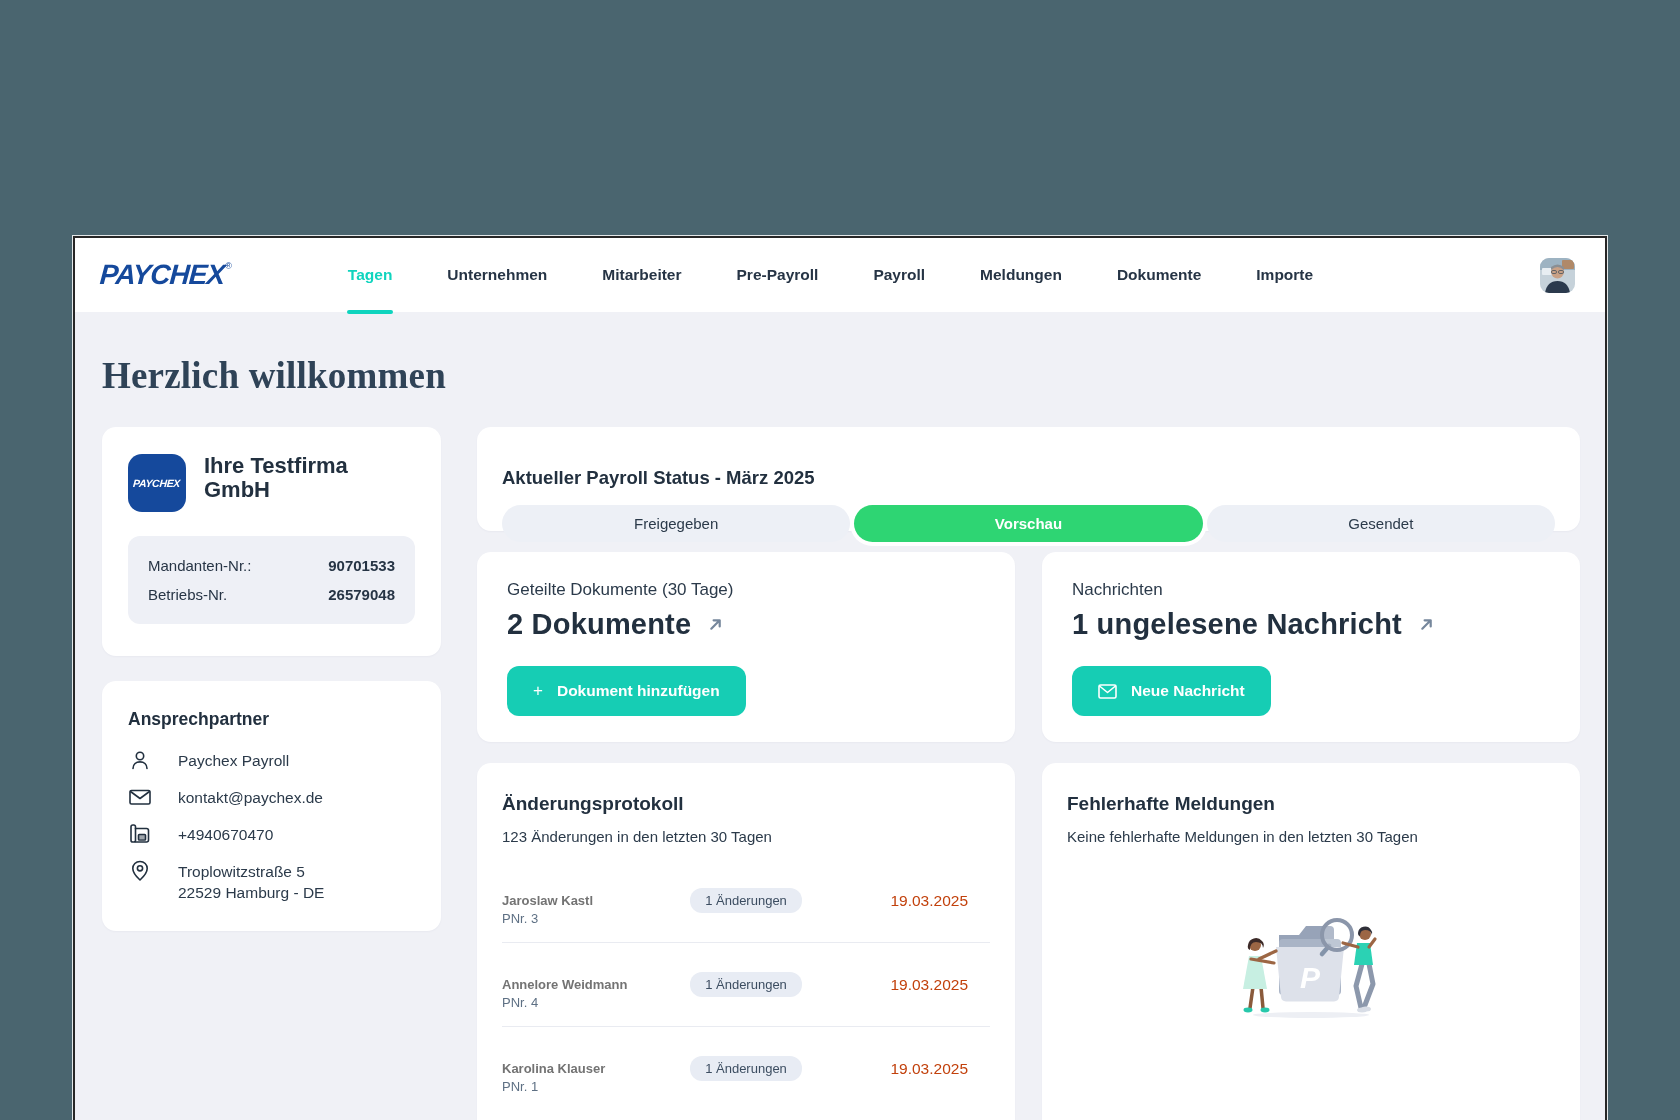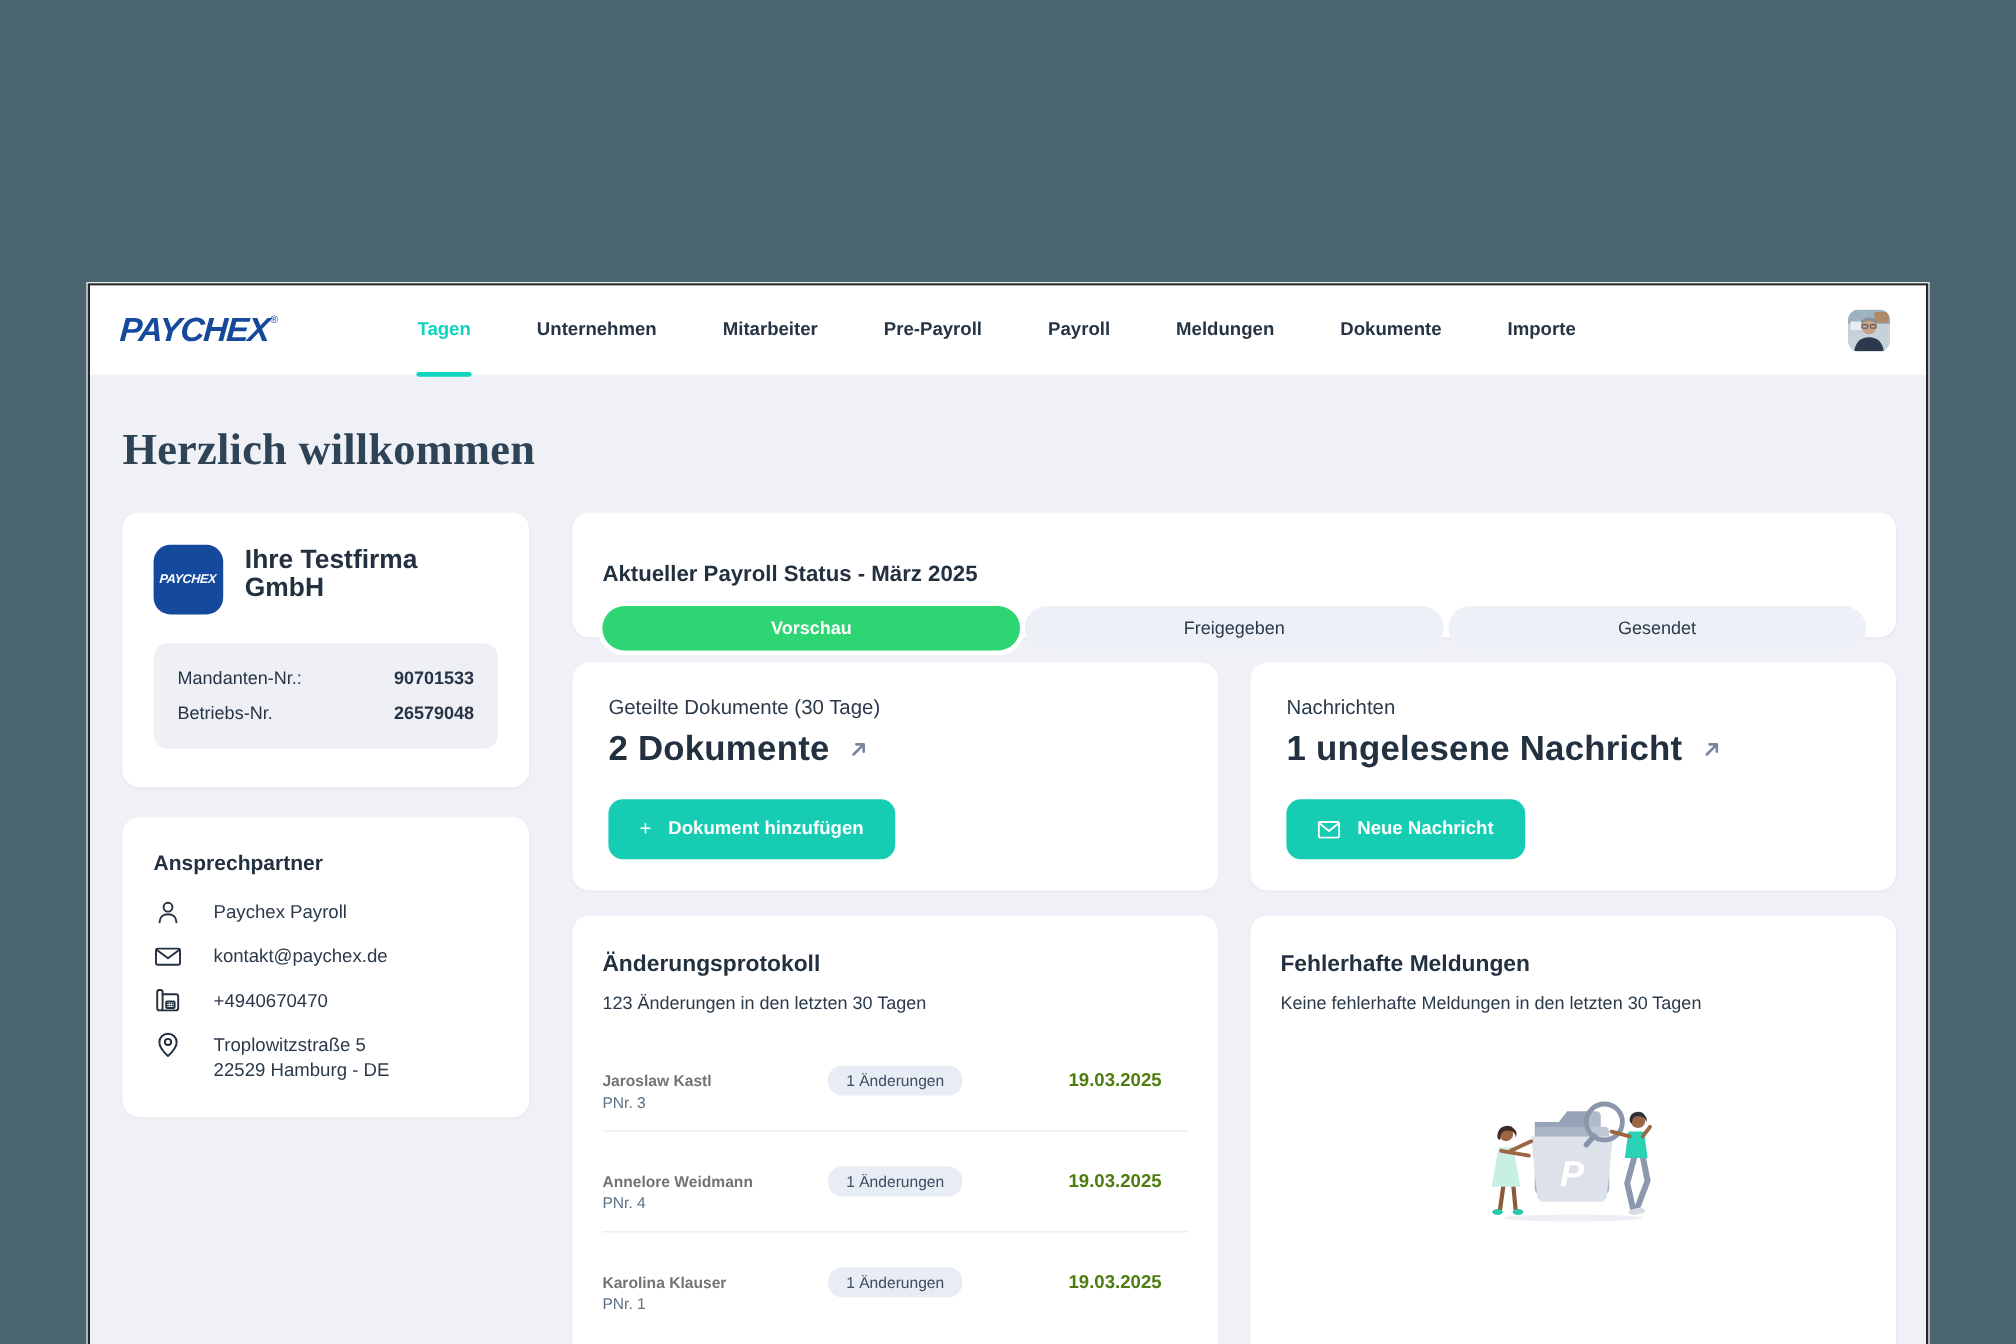--- a/index.html
+++ b/index.html
@@ -80,21 +80,21 @@
   .cl-card{flex:1;padding:30px 25px;height:400px;}
   .cl-title{font-size:19px;font-weight:700;color:#22303f;}
   .cl-sub{margin-top:13px;font-size:15px;color:#2b3a4a;}
   .cl-list{margin-top:14px;}
   .cl-row{display:grid;grid-template-columns:1fr auto 1fr;align-items:center;padding:16px 0;cursor:pointer;}
   .cl-row + .cl-row{border-top:1px solid var(--divider);gap:16px;}
   .cl-name{font-size:13px;font-weight:700;color:#737373;margin-top:18px;}
   .cl-pnr{font-size:13px;color:var(--muted-text);margin-top:3px;}
   .cl-badge{justify-self:center;background:var(--badge-bg);color:#3c4d61;font-size:13px;border-radius:12px;padding:5px 15px;}
   .cl-badge:empty{display:none;}
-  .cl-date{justify-self:end;font-size:15.5px;font-weight:700;color:#4d7c0f;padding-right:22px;}
+  .cl-date{justify-self:end;font-size:15.5px;font-weight:400;color:#c2410c;padding-right:22px;}
   .err-sub{margin-top:13px;font-size:15px;color:#2b3a4a;}
   .err-illustration{margin:56px auto 0 auto;display:block;}
 
   .icon-stroke{stroke:#22303f;stroke-width:1.6;fill:none;stroke-linecap:round;stroke-linejoin:round;}
 </style>
 </head>
 <body>
 
 <div class="window">
 
@@ -214,22 +214,22 @@
             </div>
           </div>
         </div>
       </div>
 
       <div class="right-col">
 
         <div class="card status-card">
           <div class="status-title">Aktueller Payroll Status - März 2025</div>
           <div class="status-pills">
+            <div class="pill">Freigegeben</div>
             <div class="pill active">Vorschau</div>
-            <div class="pill">Freigegeben</div>
             <div class="pill">Gesendet</div>
           </div>
         </div>
 
         <div class="cards-row">
           <div class="card stat-card">
             <div class="stat-label">Geteilte Dokumente (30 Tage)</div>
             <div class="stat-headline">
               <span class="big">2 Dokumente</span>
               <span class="link-arrow">

